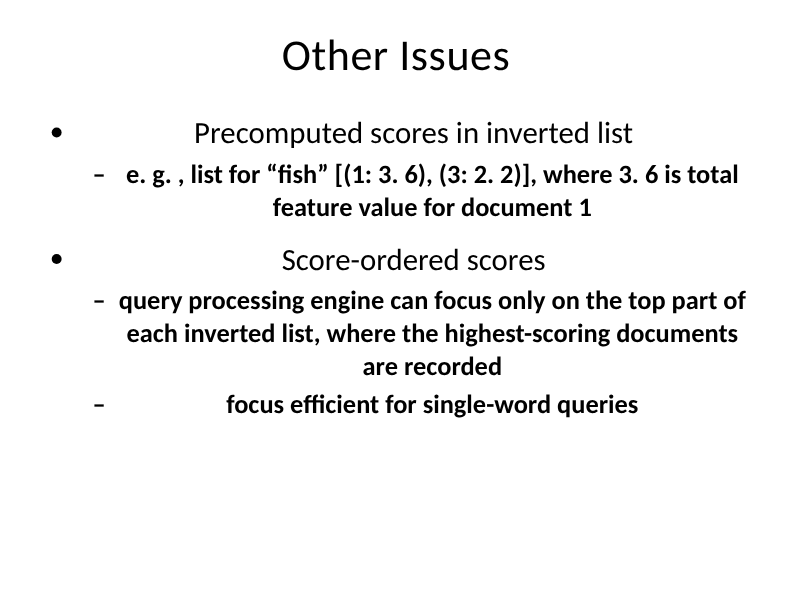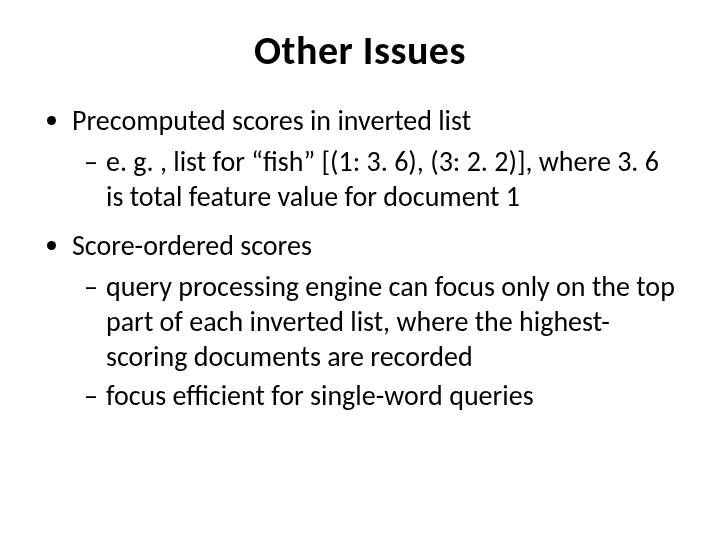--- a/index.html
+++ b/index.html
@@ -13,44 +13,46 @@
   }
   .slide {
     box-sizing: border-box;
     width: 720px;
     height: 540px;
     padding: 20px 40px 20px 40px;
   }
   .title {
     text-align: center;
     font-size: 40px;
-    font-weight: 700;
+    font-weight: 400;
     margin: 6px 0 28px 0;
     letter-spacing: 0.5px;
   }
   ul.level1 {
     list-style: disc;
     margin: 0;
     padding-left: 32px;
+    text-align: center;
   }
   ul.level1 > li {
     font-size: 28px;
     line-height: 1.25;
     margin-bottom: 6px;
   }
   ul.level2 {
     list-style: none;
     margin: 6px 0 14px 0;
     padding-left: 34px;
   }
   ul.level2 > li {
-    font-size: 28px;
+    font-size: 24px;
     line-height: 1.25;
     margin-bottom: 4px;
     position: relative;
+    font-weight: bold;
   }
   ul.level2 > li::before {
     content: "–";
     position: absolute;
     left: -22px;
   }
 </style>
 </head>
 <body>
 

